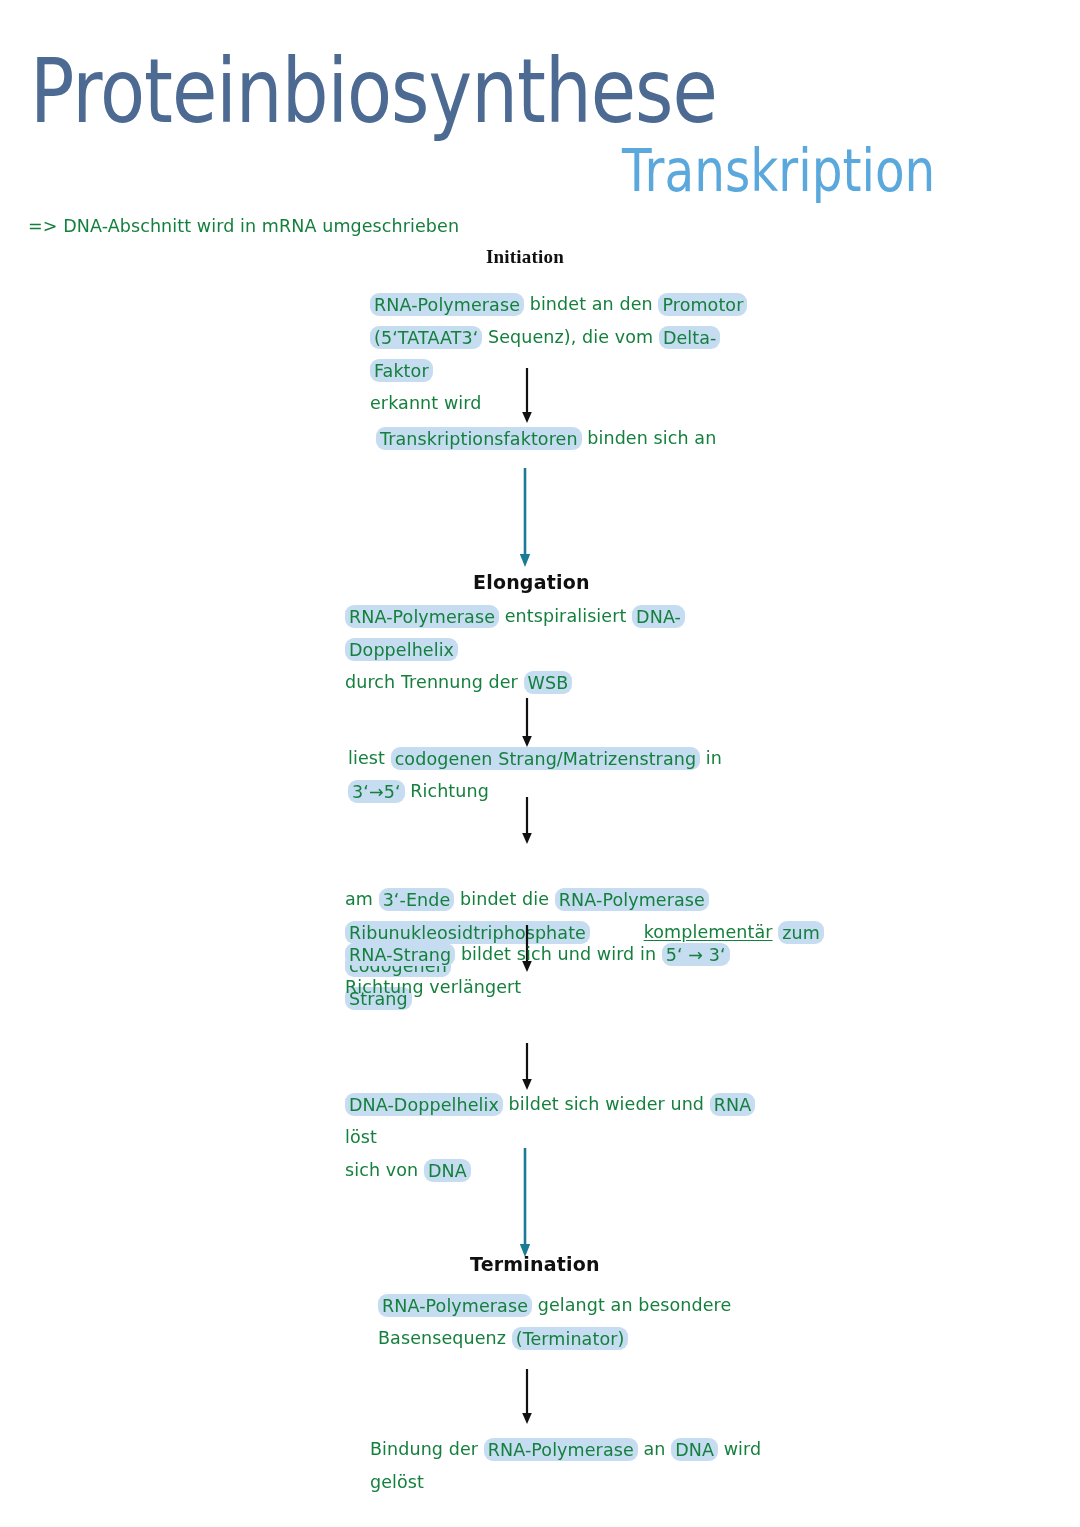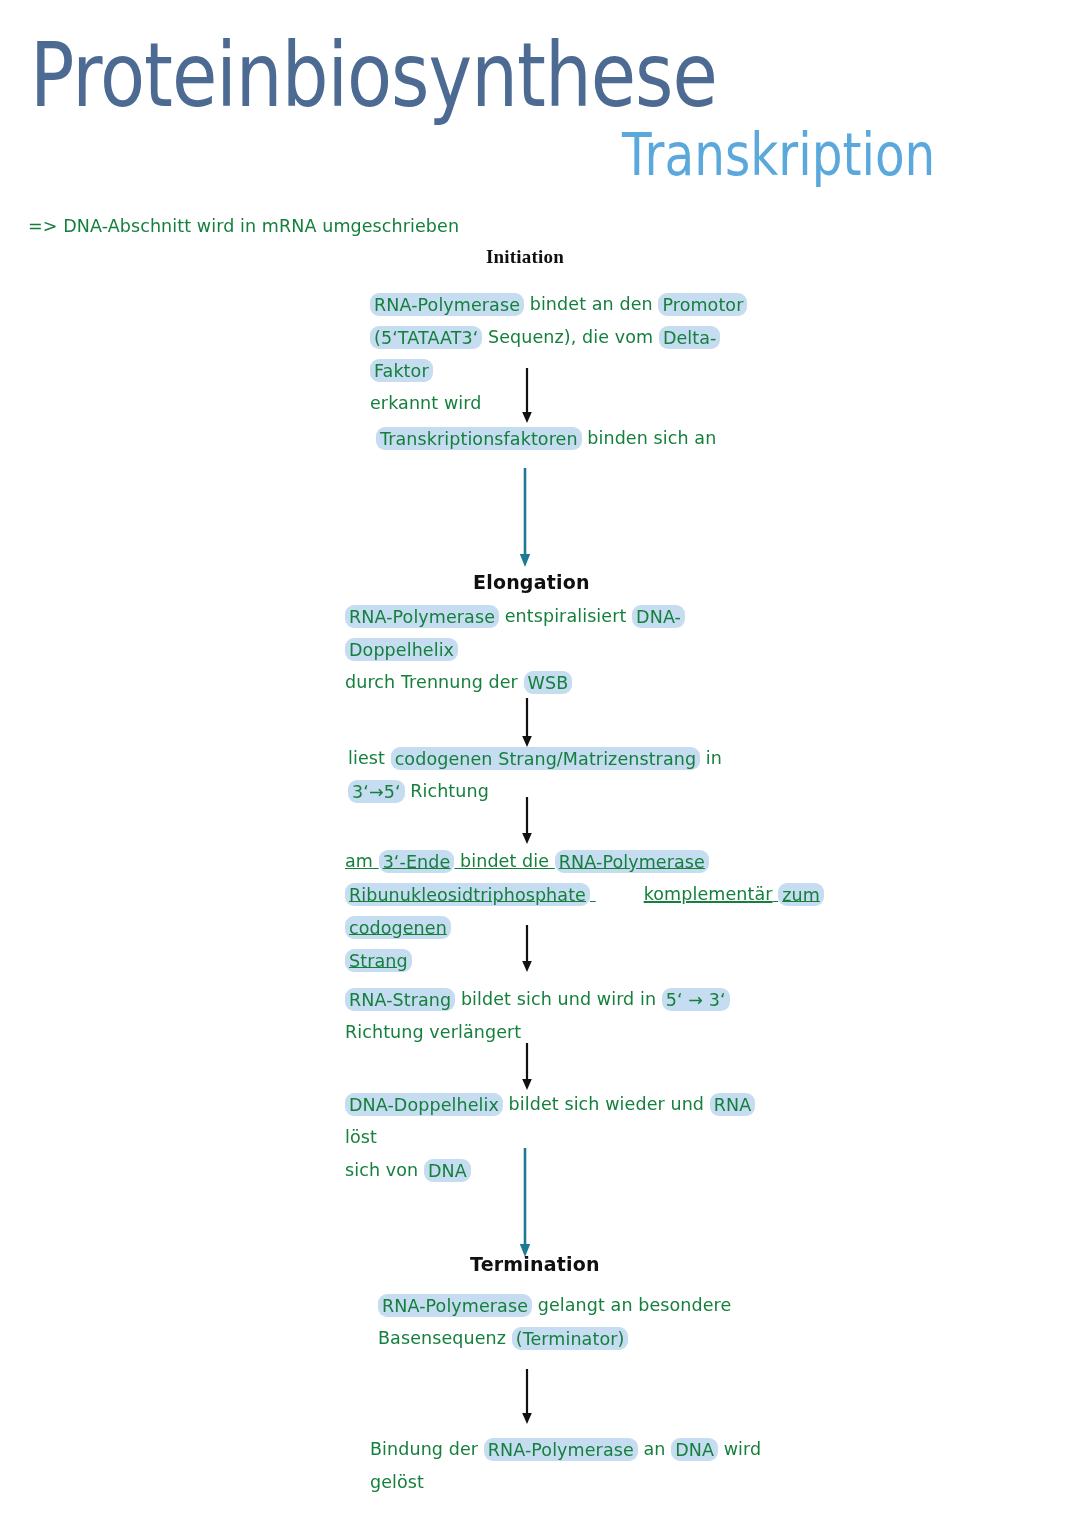--- a/index.html
+++ b/index.html
@@ -11,21 +11,21 @@
     width: 1080px;
     height: 1527px;
     position: relative;
     font-family: "DejaVu Sans", sans-serif;
     overflow: hidden;
   }
 
   
   #title-area {
     position: absolute;
-    left: 0; top: 0;
+    left: 0; top: 16px;
     width: 856px;
     height: 195px;
     padding-left: 40px;
   }
   #main-title {
     position: absolute;
     left: 30px;
     top: 22px;
     font-family: "DejaVu Sans", sans-serif;
     font-size: 76px;
@@ -146,34 +146,34 @@
   <span class="hl">3‘→5‘</span><span> Richtung</span>
 </div>
 
 <div class="arrow" style="left:520px; top:797px;">
   <svg width="14" height="48" viewBox="0 0 14 48" aria-hidden="true">
     <line x1="7" y1="0" x2="7" y2="38" stroke="#111111" stroke-width="2.2"></line>
     <polygon points="7,47 2.2,36 11.8,36" fill="#111111"></polygon>
   </svg>
 </div>
 
-<div class="note block" style="left:345px; top:845px; width:480px;text-decoration:underline;">
+<div class="note block" style="left:345px; top:883px; width:480px;">
   <span>am </span><span class="hl">3‘-Ende</span><span> bindet die </span><span class="hl">RNA-Polymerase</span><br>
   <span class="hl">Ribunukleosidtriphosphate</span> <span class="ul">komplementär</span> <span class="hl">zum codogenen</span><br>
   <span class="hl">Strang</span>
 </div>
 
 <div class="arrow" style="left:520px; top:925px;">
   <svg width="14" height="48" viewBox="0 0 14 48" aria-hidden="true">
     <line x1="7" y1="0" x2="7" y2="38" stroke="#111111" stroke-width="2.2"></line>
     <polygon points="7,47 2.2,36 11.8,36" fill="#111111"></polygon>
   </svg>
 </div>
 
-<div class="note block" style="left:345px; top:983px; width:430px;">
+<div class="note block" style="left:345px; top:938px; width:430px;">
   <span class="hl">RNA-Strang</span><span> bildet sich und wird in </span><span class="hl">5‘ → 3‘</span><br>
   <span>Richtung verlängert</span>
 </div>
 
 <div class="arrow" style="left:520px; top:1043px;">
   <svg width="14" height="48" viewBox="0 0 14 48" aria-hidden="true">
     <line x1="7" y1="0" x2="7" y2="38" stroke="#111111" stroke-width="2.2"></line>
     <polygon points="7,47 2.2,36 11.8,36" fill="#111111"></polygon>
   </svg>
 </div>

